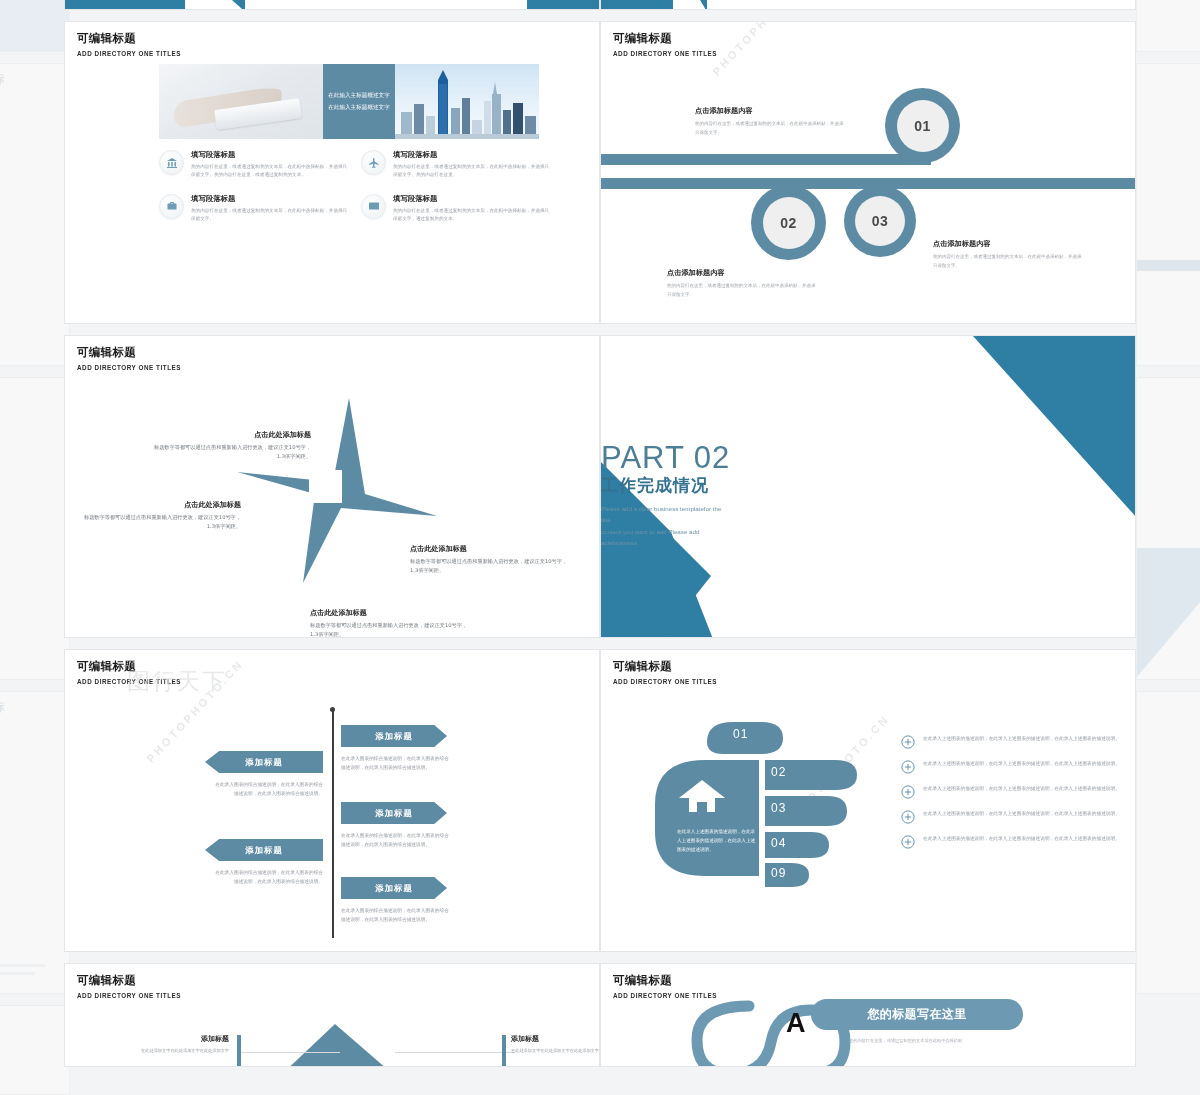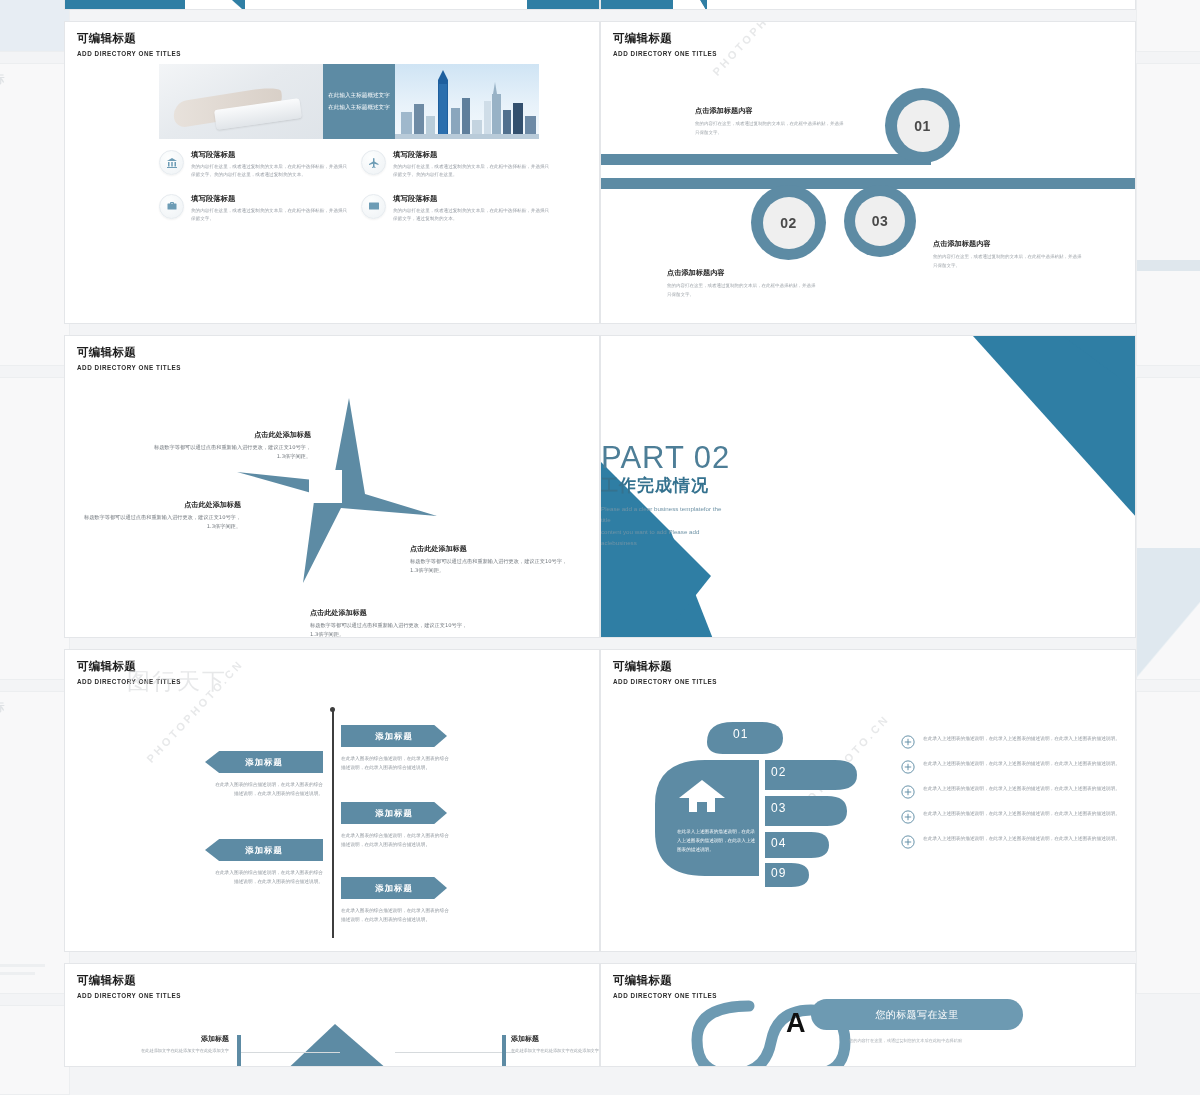--- a/index.html
+++ b/index.html
@@ -123,21 +123,21 @@
   .s7-lab h4{ font-size:7px; font-weight:700; color:#2a2a2a;
               font-family:"DejaVu Sans","Liberation Sans",sans-serif; }
   .s7-lab p{ font-size:4.2px; color:#9aa0a6; line-height:1.7; margin-top:3px;
               font-family:"DejaVu Sans","Liberation Sans",sans-serif; }
 
   
   .s8-A{ position:absolute; left:185px; top:44px; font-size:27px; font-weight:700; color:#101010;
          font-family:"Liberation Sans",sans-serif; }
   .s8-pill{ position:absolute; left:210px; top:35px; width:212px; height:31px; border-radius:16px;
             background:#6d9ab2; display:flex; align-items:center; justify-content:center; }
-  .s8-pill span{ font-size:10px; color:#fff; font-weight:400; letter-spacing:.4px;
+  .s8-pill span{ font-size:12px; color:#fff; font-weight:700; letter-spacing:.4px;
                  font-family:"DejaVu Sans","Liberation Sans",sans-serif;text-align:center; }
   .s8-sub{ position:absolute; left:248px; top:74px; font-size:4.2px; color:#a4aab0;
            font-family:"DejaVu Sans","Liberation Sans",sans-serif; }
 
   
   .wm{ position:absolute; pointer-events:none; color:#d9dbdd; opacity:.62;
        font-family:"Liberation Sans",sans-serif; }
   .wm .big{ font-size:23px; font-weight:400; letter-spacing:2px; }
   .wm .rot{ transform:rotate(-47deg); font-size:11px; letter-spacing:3px; font-weight:600; }
 </style>

